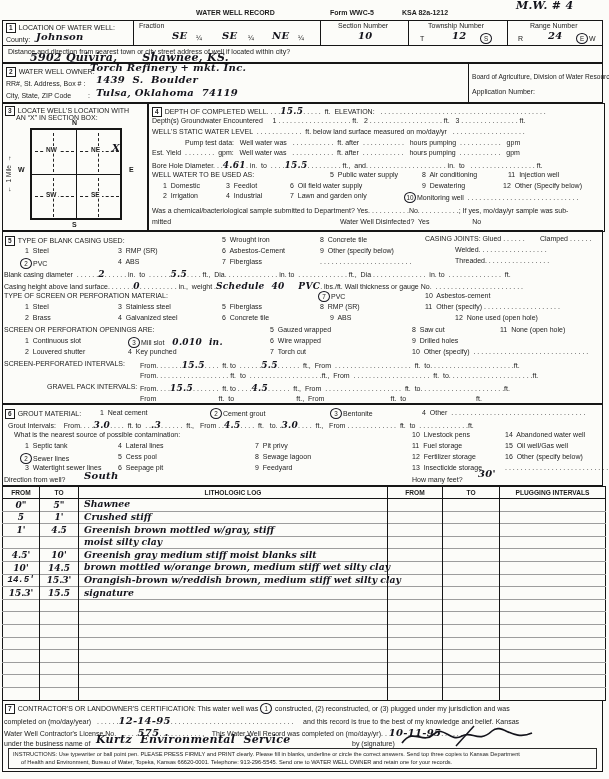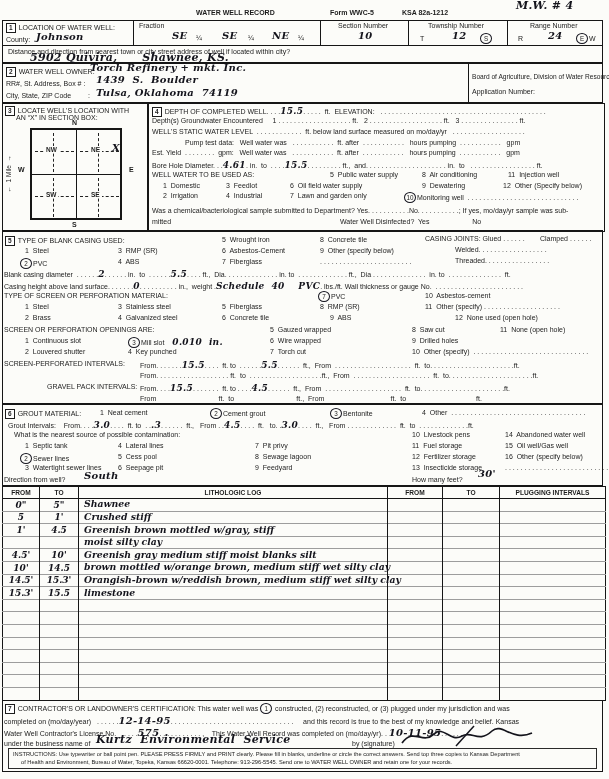--- a/index.html
+++ b/index.html
@@ -298,31 +298,31 @@
         </tr>
         <tr>
           <td class="c-from hwcell" style="border-left: none;">10'</td>
           <td class="c-to hwcell">14.5</td>
           <td class="c-log hwcell">brown mottled w/orange brown, medium stiff wet silty clay</td>
           <td class="c-from"></td>
           <td class="c-to"></td>
           <td class="c-plug"></td>
         </tr>
         <tr>
-          <td class="c-from hwcell" style="border-left: none;">14.5'</td>
+          <td class="c-from hwcell" style="border-left: none; font-family: Liberation Mono, monospace;">14.5'</td>
           <td class="c-to hwcell">15.3'</td>
           <td class="c-log hwcell">Orangish-brown w/reddish brown, medium stiff wet silty clay</td>
           <td class="c-from"></td>
           <td class="c-to"></td>
           <td class="c-plug"></td>
         </tr>
         <tr>
           <td class="c-from hwcell" style="border-left: none;">15.3'</td>
           <td class="c-to hwcell">15.5</td>
-          <td class="c-log hwcell">limestone</td>
+          <td class="c-log hwcell">signature</td>
           <td class="c-from"></td>
           <td class="c-to"></td>
           <td class="c-plug"></td>
         </tr>
         <tr>
           <td class="c-from hwcell" style="border-left: none;"></td>
           <td class="c-to hwcell"></td>
           <td class="c-log hwcell"></td>
           <td class="c-from"></td>
           <td class="c-to"></td>

